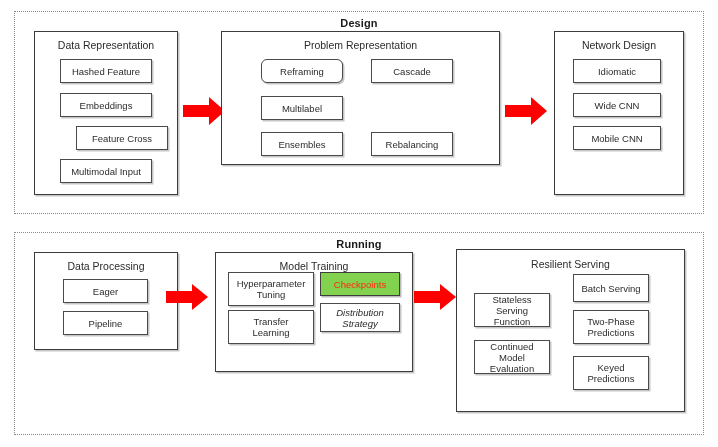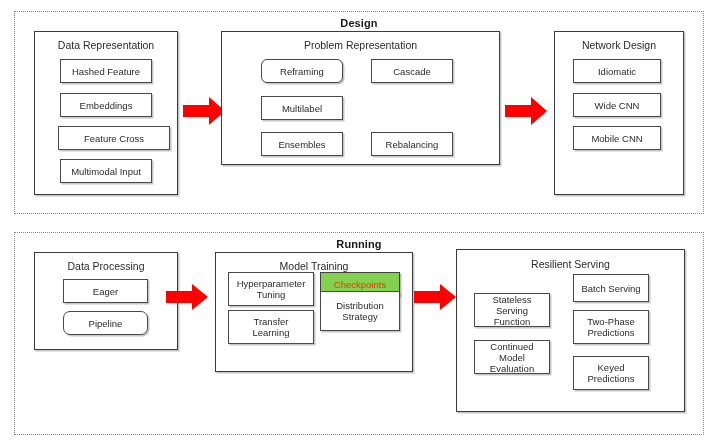--- a/index.html
+++ b/index.html
@@ -80,21 +80,21 @@
 
   <div class="phase" style="left:14px;top:11px;width:690px;height:203px;">
     <div class="phase-title" style="top:5px;">Design</div>
   </div>
 
   <div class="group" style="left:34px;top:31px;width:144px;height:164px;">
     <div class="group-title" style="top:7px;">Data Representation</div>
   </div>
   <div class="item" style="left:60px;top:59px;width:92px;height:24px;">Hashed Feature</div>
   <div class="item" style="left:60px;top:93px;width:92px;height:24px;">Embeddings</div>
-  <div class="item" style="left:58px;top:126px;width:112px;height:24px;">Feature Cross</div>
+  <div class="item" style="left:76px;top:126px;width:92px;height:24px;">Feature Cross</div>
   <div class="item" style="left:60px;top:159px;width:92px;height:24px;">Multimodal Input</div>
 
   <div class="arrow" style="left:183px;top:96px;width:42px;height:30px;">
     <svg width="42" height="30" viewBox="0 0 42 30">
       <polygon points="0,9 26,9 26,1 42,15 26,29 26,21 0,21" fill="#FF0000"></polygon>
     </svg>
   </div>
 
   <div class="group" style="left:221px;top:31px;width:279px;height:134px;">
     <div class="group-title" style="top:7px;">Problem Representation</div>
@@ -119,37 +119,37 @@
   <div class="item" style="left:573px;top:126px;width:88px;height:24px;">Mobile CNN</div>
 
   <div class="phase" style="left:14px;top:232px;width:690px;height:203px;">
     <div class="phase-title" style="top:5px;">Running</div>
   </div>
 
   <div class="group" style="left:34px;top:252px;width:144px;height:98px;">
     <div class="group-title" style="top:7px;">Data Processing</div>
   </div>
   <div class="item" style="left:63px;top:279px;width:85px;height:24px;">Eager</div>
-  <div class="item" style="left:63px;top:311px;width:85px;height:24px;border-radius:7px;">Pipeline</div>
+  <div class="item" style="left:63px;top:311px;width:85px;height:24px;">Pipeline</div>
 
   <div class="arrow" style="left:166px;top:283px;width:42px;height:28px;">
     <svg width="42" height="28" viewBox="0 0 42 28">
       <polygon points="0,8 26,8 26,1 42,14 26,27 26,20 0,20" fill="#FF0000"></polygon>
     </svg>
   </div>
 
   <div class="group" style="left:215px;top:252px;width:198px;height:120px;">
     <div class="group-title" style="top:7px;">Model Training</div>
   </div>
   <div class="item" style="left:228px;top:272px;width:86px;height:34px;">Hyperparameter
 Tuning</div>
   <div class="item highlight" style="left:320px;top:272px;width:80px;height:24px;">Checkpoints</div>
   <div class="item" style="left:228px;top:310px;width:86px;height:34px;">Transfer
 Learning</div>
-  <div class="item" style="left:320px;top:291px;width:80px;height:40px;">Distribution
+  <div class="item" style="left:320px;top:303px;width:80px;height:29px;font-style:italic;">Distribution
 Strategy</div>
 
   <div class="arrow" style="left:414px;top:283px;width:42px;height:28px;">
     <svg width="42" height="28" viewBox="0 0 42 28">
       <polygon points="0,8 26,8 26,1 42,14 26,27 26,20 0,20" fill="#FF0000"></polygon>
     </svg>
   </div>
 
   <div class="group" style="left:456px;top:249px;width:229px;height:163px;">
     <div class="group-title" style="top:8px;">Resilient Serving</div>

